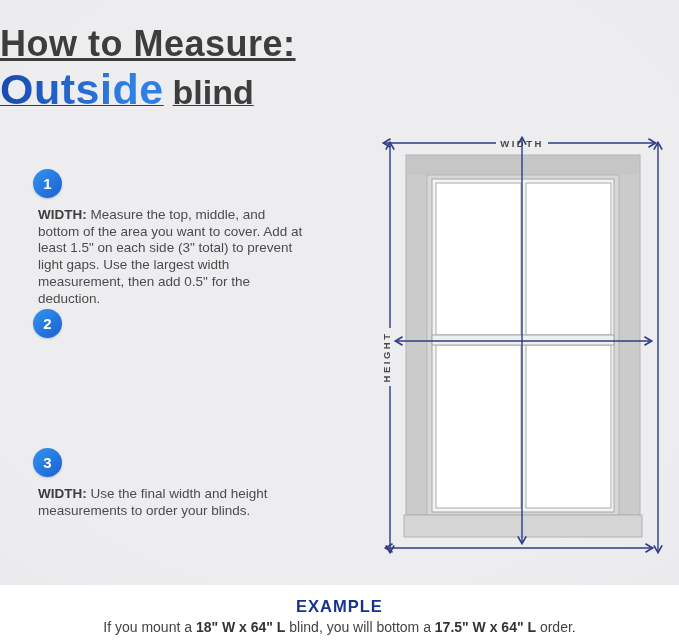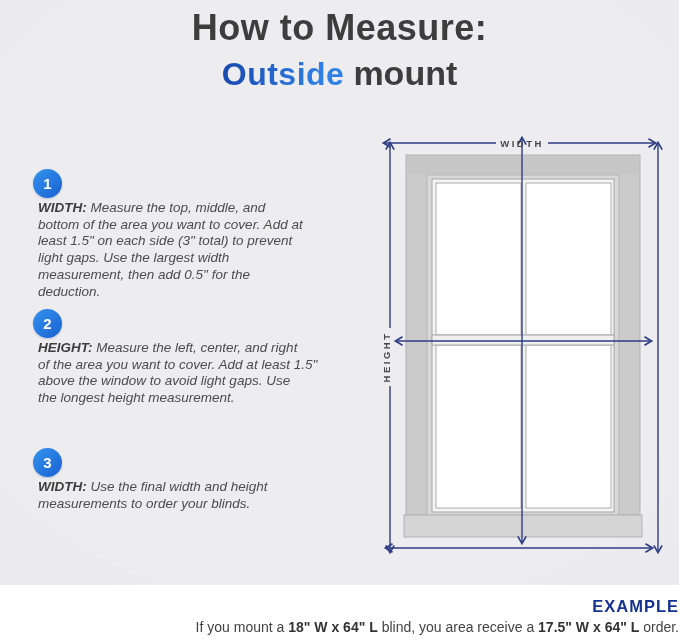--- a/index.html
+++ b/index.html
@@ -8,92 +8,88 @@
     font-family:"Liberation Sans", sans-serif;
     background:#ebeaed;
     overflow:hidden;
   }
   .page {
     position:relative; width:679px; height:644px;
     background:radial-gradient(130% 110% at 50% 42%, #edecef 45%, #e4e3e7 100%);
   }
 
   
-  .title { position:absolute; top:8px; left:0; right:0; text-align:center; color:#3d3d3d; }
+  .title { position:absolute; top:24px; left:0; right:0; color:#3d3d3d;text-decoration:underline; }
   .title-line1 { font-size:36px; font-weight:700; letter-spacing:0.5px; line-height:40px; }
   .title-line2 { line-height:48px; margin-top:1px; }
   .title-highlight {
-    font-size:32px; font-weight:800; letter-spacing:0.5px;
+    font-size:43px; font-weight:800; letter-spacing:0.5px;
     background:linear-gradient(94deg, #1a4cb2 5%, #2f80e6 80%);
     -webkit-background-clip:text; background-clip:text; color:transparent;margin-top:7px;
   }
   .title-suffix { font-size:34px; font-weight:700; color:#3d3d3d; margin-left:9px; }
 
   
   .steps { position:absolute; left:31px; top:0; width:360px; }
   .step { position:absolute; left:0; }
   .step-1 { top:169px; }
   .step-2 { top:309px; }
   .step-3 { top:448px; }
   .step-circle {
     width:29px; height:29px; border-radius:50%;
     background:linear-gradient(135deg, #2f8ceb 15%, #1b63d2 95%);
     color:#ffffff; font-size:15px; font-weight:700;
     display:flex; align-items:center; justify-content:center;
     margin-left:2px;
     box-shadow:0 1px 2px rgba(40,70,130,0.25);
   }
-  .step-body { margin-top:2px; margin-left:7px; width:352px;
-    font-size:13.5px; line-height:16.7px; color:#4c4c4c;font-style:italic; }
+  .step-body { margin-top:9px; margin-left:7px; width:352px;
+    font-size:13.5px; line-height:16.7px; color:#4c4c4c; }
   .step-label { font-weight:700; color:#3e3e3e; }
   .step-text { white-space:pre-wrap; }
 
   
   .diagram { position:absolute; left:375px; top:130px; width:300px; height:440px; }
 
   
   .footer {
     position:absolute; left:0; top:585px; width:679px; height:59px;
-    background:#ffffff; text-align:right;
+    background:#ffffff; text-align:center;
   }
   .example-heading {
     margin-top:12px; font-size:16.5px; font-weight:700;
     color:#16338f; letter-spacing:1px;
   }
   .example-line { margin-top:3px; font-size:14px; color:#434343; }
   .example-size { font-weight:700; color:#333333; }
 </style>
 </head>
 <body>
 
 <div class="page">
 
   <div class="title">
     <div class="title-line1">How to Measure:</div>
-    <div class="title-line2"><span class="title-highlight">Outside</span><span class="title-suffix">mount</span></div>
+    <div class="title-line2"><span class="title-highlight">Outside</span><span class="title-suffix">blind</span></div>
   </div>
 
   <div class="steps">
 
     <div class="step step-1">
       <div class="step-circle">1</div>
       <p class="step-body"><span class="step-label">WIDTH:</span> <span class="step-text">Measure the top, middle, and
 bottom of the area you want to cover. Add at
 least 1.5" on each side (3" total) to prevent
 light gaps. Use the largest width
 measurement, then add 0.5" for the
 deduction.</span></p>
     </div>
 
     <div class="step step-2">
       <div class="step-circle">2</div>
-      <p class="step-body"><span class="step-label">HEIGHT:</span> <span class="step-text">Measure the left, center, and right
-of the area you want to cover. Add at least 1.5"
-above the window to avoid light gaps. Use
-the longest height measurement.</span></p>
     </div>
 
     <div class="step step-3">
       <div class="step-circle">3</div>
       <p class="step-body"><span class="step-label">WIDTH:</span> <span class="step-text">Use the final width and height
 measurements to order your blinds.</span></p>
     </div>
 
   </div>
 
@@ -133,16 +129,16 @@
 
       <path d="M11,418 L277,418" marker-start="url(#ah)" marker-end="url(#ah)"></path>
     </g>
 
     <text x="147" y="16.5" text-anchor="middle" font-size="9.5" font-weight="600" letter-spacing="2.5" fill="#474747">WIDTH</text>
     <text x="15" y="227" text-anchor="middle" font-size="9.5" font-weight="600" letter-spacing="2.5" fill="#474747" transform="rotate(-90 15 227)">HEIGHT</text>
   </svg>
 
   <div class="footer">
     <div class="example-heading">EXAMPLE</div>
-    <div class="example-line"><span>If you mount a </span><span class="example-size">18" W x 64" L</span><span> blind, you area receive a </span><span class="example-size">17.5" W x 64" L</span><span> order.</span></div>
+    <div class="example-line"><span>If you mount a </span><span class="example-size">18" W x 64" L</span><span> blind, you will bottom a </span><span class="example-size">17.5" W x 64" L</span><span> order.</span></div>
   </div>
 
 </div>
 
 </body></html>

